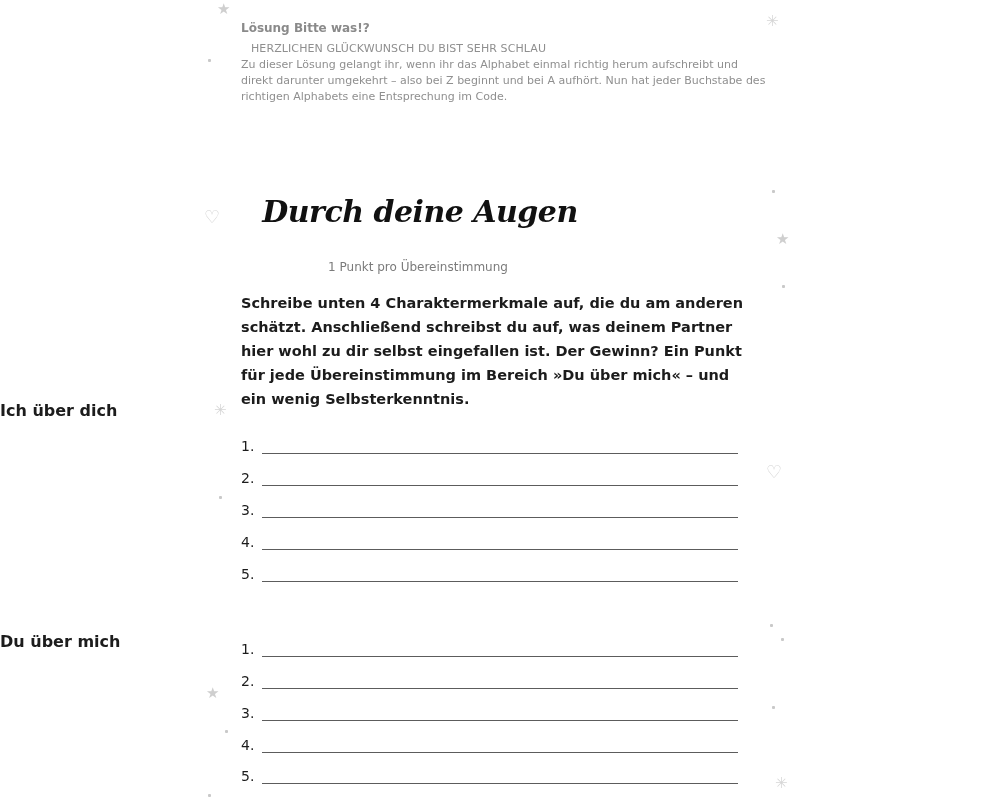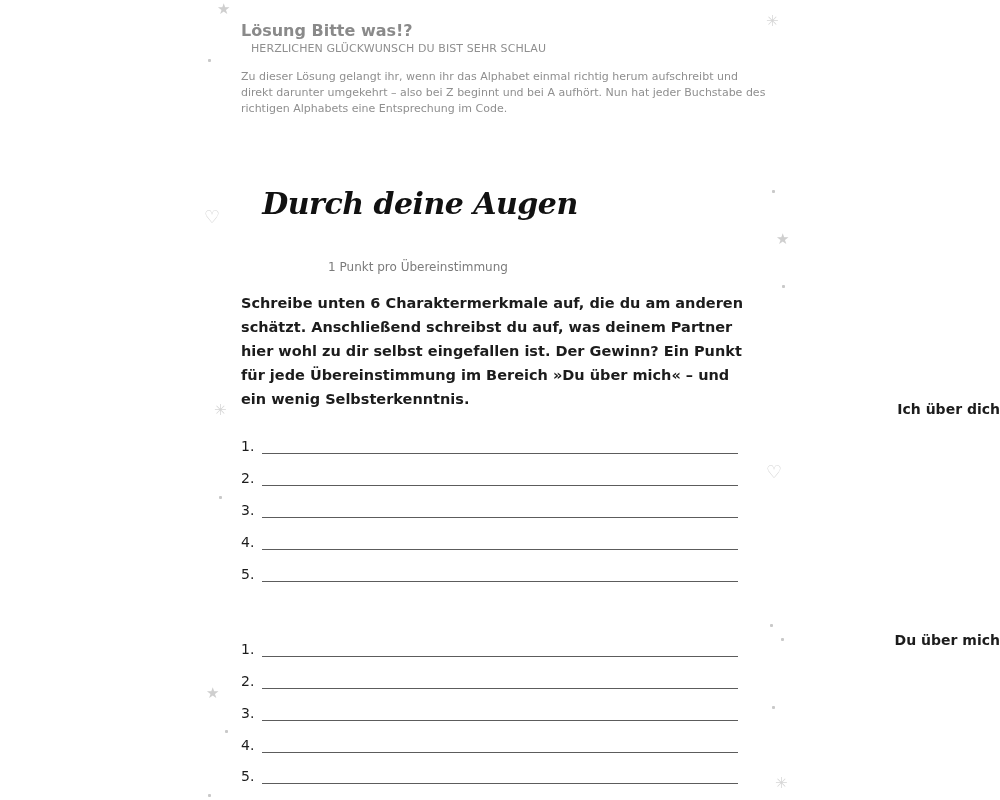--- a/index.html
+++ b/index.html
@@ -1,27 +1,27 @@
 <!DOCTYPE html>
 <html><head>
   <meta charset="utf-8">
   <style>
     html, body { margin: 0; padding: 0; background: #ffffff; }
     body { width: 1000px; height: 800px; position: relative; overflow: hidden;
            font-family: "DejaVu Sans", "Liberation Sans", sans-serif; color: #1a1a1a; }
     .abs { position: absolute; }
-    .sol-title { left: 241px; top: 21px; font-size: 16px; font-weight: bold; color: #8a8a8a; }
+    .sol-title { left: 241px; top: 21px; font-size: 12px; font-weight: bold; color: #8a8a8a; }
     .sol-sub { left: 251px; top: 42px; font-size: 11px; color: #8f8f8f; letter-spacing: 0.1px; }
-    .sol-body { left: 241px; top: 69px; width: 530px; font-size: 11px; line-height: 16px; color: #8f8f8f; }
-    .title { left: 0; width: 840px; top: 186px; text-align: center;
+    .sol-body { left: 241px; top: 57px; width: 530px; font-size: 11px; line-height: 16px; color: #8f8f8f; }
+    .title { left: 0; width: 840px; top: 194px; text-align: center;
              font-family: "DejaVu Serif", "Liberation Serif", serif; font-style: italic; font-weight: bold;
              font-size: 30px; color: #111; letter-spacing: -0.5px; }
     .points { left: 0; width: 836px; top: 260px; text-align: center; font-size: 12px; color: #7b7b7b; }
     .intro { left: 241px; top: 291px; width: 510px; font-size: 14.5px; font-weight: bold; line-height: 24px; color: #1c1c1c; }
-    .sec-head { left: 0; width: 1000px; text-align: right; font-size: 14px; font-weight: bold; color: #1c1c1c; }
+    .sec-head { left: 0; width: 1000px; text-align: left; font-size: 16px; font-weight: bold; color: #1c1c1c; }
     .row { left: 241px; width: 500px; height: 20px; }
     .row .num { position: absolute; left: 0; top: 0; font-size: 14px; color: #1c1c1c; }
     .row .line { position: absolute; left: 21px; right: 3px; top: 15px; border-bottom: 1.5px solid #5c5c5c; height: 0; }
     .deco { position: absolute; color: #cfcfcf; line-height: 1; }
     .dot { position: absolute; width: 3px; height: 3px; background: #c9c9c9; border-radius: 1px; }
   </style>
 </head>
 <body>
 
 <span class="deco" style="left:217px;top:2px;font-size:15px;">★</span>
@@ -41,21 +41,21 @@
 <span class="dot" style="left:225px;top:730px;"></span>
 <span class="dot" style="left:208px;top:794px;"></span>
 <span class="deco" style="left:775px;top:776px;font-size:15px;color:#d6d6d6;">✳</span>
 
 <div class="abs sol-title">Lösung Bitte was!?</div>
 <div class="abs sol-sub">HERZLICHEN GLÜCKWUNSCH DU BIST SEHR SCHLAU</div>
 <div class="abs sol-body">Zu dieser Lösung gelangt ihr, wenn ihr das Alphabet einmal richtig herum aufschreibt und direkt darunter umgekehrt – also bei Z beginnt und bei A aufhört. Nun hat jeder Buchstabe des richtigen Alphabets eine Entsprechung im Code.</div>
 
 <div class="abs title">Durch deine Augen</div>
 <div class="abs points">1 Punkt pro Übereinstimmung</div>
-<div class="abs intro">Schreibe unten 6 Charaktermerkmale auf, die du am anderen schätzt. Anschließend schreibst du auf, was deinem Partner hier wohl zu dir selbst eingefallen ist. Der Gewinn? Ein Punkt für jede Übereinstimmung im Bereich »Du über mich« – und ein wenig Selbsterkenntnis.</div>
+<div class="abs intro">Schreibe unten 4 Charaktermerkmale auf, die du am anderen schätzt. Anschließend schreibst du auf, was deinem Partner hier wohl zu dir selbst eingefallen ist. Der Gewinn? Ein Punkt für jede Übereinstimmung im Bereich »Du über mich« – und ein wenig Selbsterkenntnis.</div>
 
 <div class="abs sec-head" style="top:401px;">Ich über dich</div>
 <div class="abs row" style="top:438px;">
     <span class="num">1.</span>
     <span class="line"></span>
   </div>
 <div class="abs row" style="top:470px;">
     <span class="num">2.</span>
     <span class="line"></span>
   </div>

